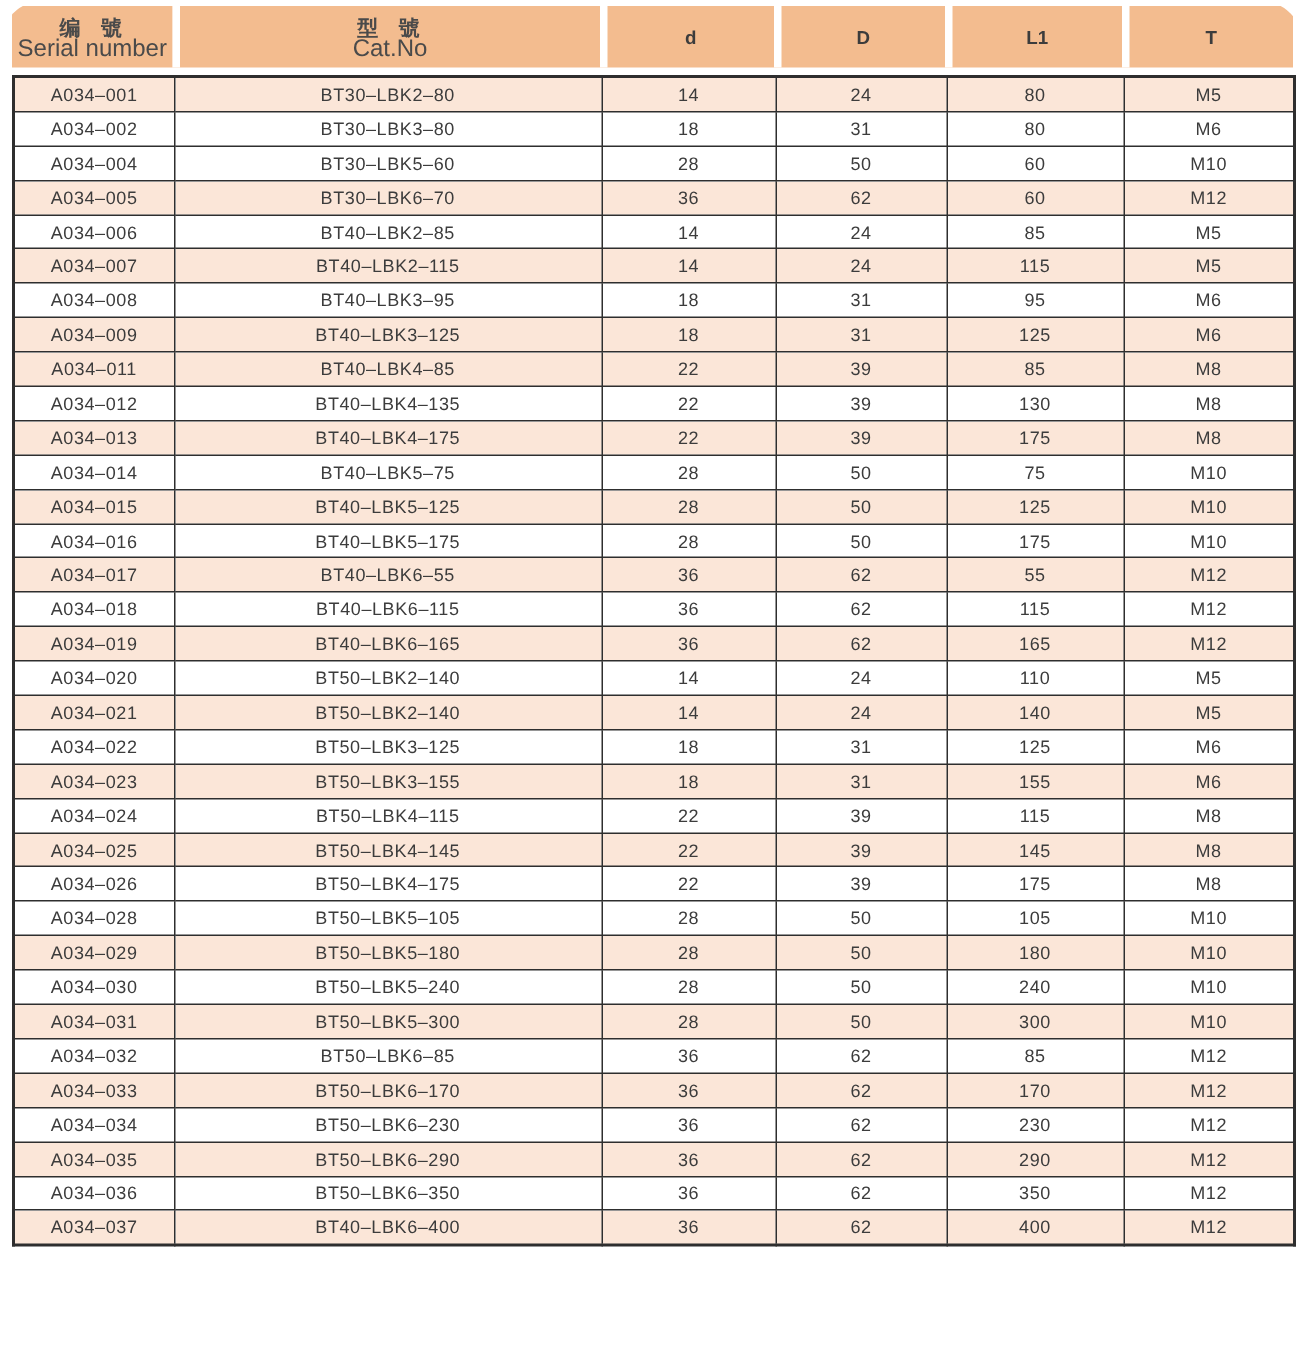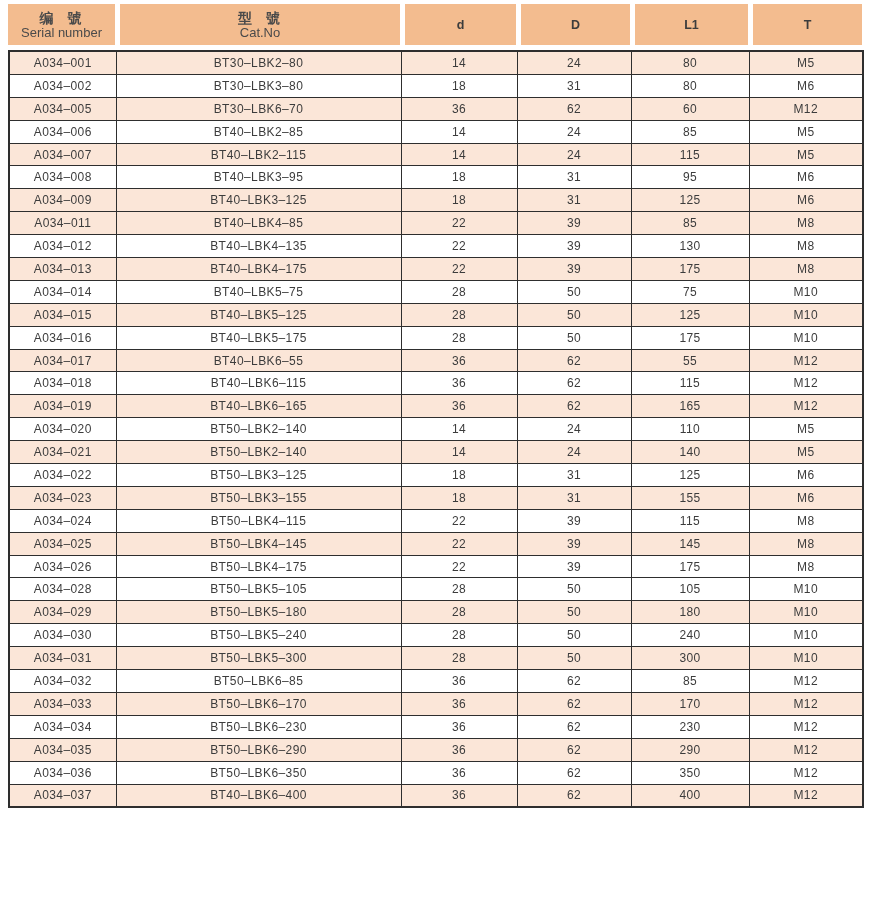--- a/index.html
+++ b/index.html
@@ -8,20 +8,21 @@
     background: #ffffff;
     font-family: "Liberation Sans", "DejaVu Sans", sans-serif;
   }
   .page {
     width: 869px;
     height: 905px;
     background: var(--page-bg, #ffffff);
     box-sizing: border-box;
     padding: 4px 7px 0 8px;
     overflow: hidden;
+    border-radius: 30px;
   }
   
   .thead {
     display: flex;
     width: 854px;
     height: 41px;
     margin-bottom: 5px;
   }
   .hcell {
     background: var(--header-bg, #F3BC8F);
@@ -35,21 +36,21 @@
   .hcell + .hcell { border-left: 5px solid #ffffff; align-items: center; }
   .hcell .zh {
     font-size: 14px;
     font-weight: bold;
     color: #4a4a4a;
     letter-spacing: 2px;
     line-height: 15px;
     white-space: pre;
   }
   .hcell .en {
-    font-size: 13px;
+    font-size: 16px;
     color: #4a4a4a;
     line-height: 12px;
     margin-top: 1px;
   }
   .hcell .single {
     font-size: 12.5px;
     color: #3c3c3c;
     font-weight: bold;
   }
   
@@ -128,20 +129,28 @@
           <td>M5</td>
         </tr>
         <tr>
           <td>A034–002</td>
           <td>BT30–LBK3–80</td>
           <td>18</td>
           <td>31</td>
           <td>80</td>
           <td>M6</td>
         </tr>
+        <tr>
+          <td>A034–004</td>
+          <td>BT30–LBK5–60</td>
+          <td>28</td>
+          <td>50</td>
+          <td>60</td>
+          <td>M10</td>
+        </tr>
         <tr class="stripe">
           <td>A034–005</td>
           <td>BT30–LBK6–70</td>
           <td>36</td>
           <td>62</td>
           <td>60</td>
           <td>M12</td>
         </tr>
         <tr>
           <td>A034–006</td>

